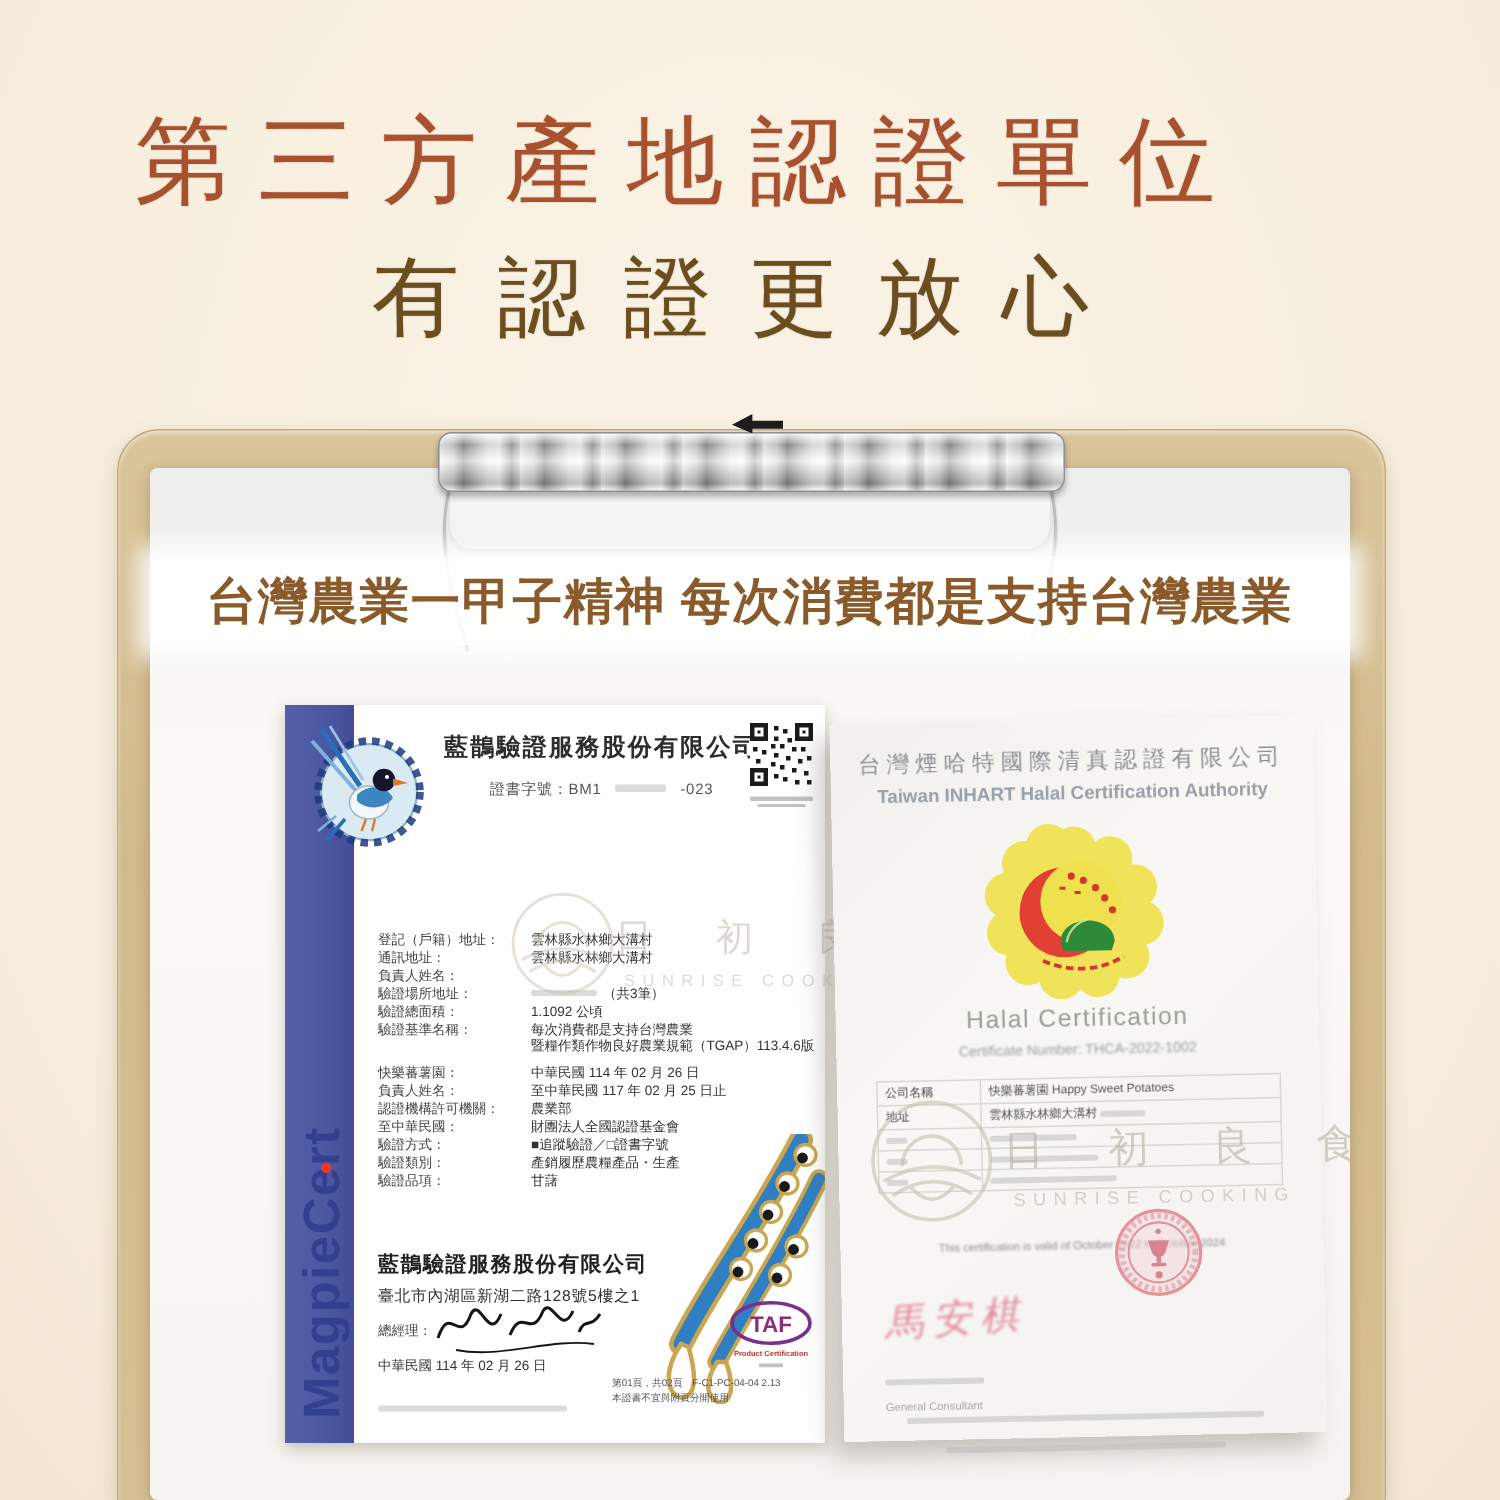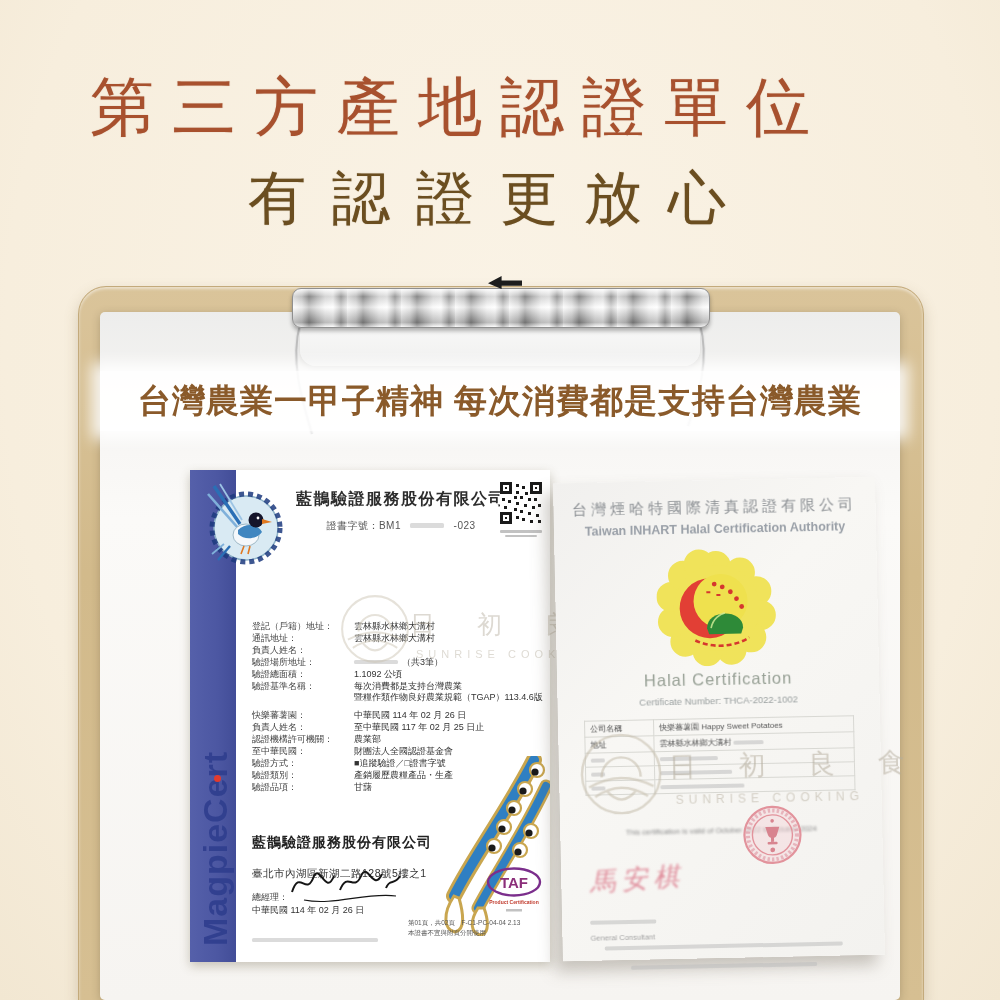--- a/index.html
+++ b/index.html
@@ -60,21 +60,21 @@
   .frow.gap{margin-top:6px;}
   .bar{display:inline-block;background:#bdbdbd;opacity:.55;border-radius:1.5px;height:4px;vertical-align:middle;}
   .wmL{position:absolute;left:148px;top:122px;width:215px;opacity:.45;pointer-events:none;}
   .wmR{position:absolute;left:18px;top:248px;width:290px;opacity:.55;pointer-events:none;}
   .wm-cn{position:absolute;left:72px;top:16px;font-family:"DejaVu Serif",serif;font-size:25px;
     letter-spacing:17px;color:#b4ac9c;white-space:nowrap;}
   .wm-en{position:absolute;left:78px;top:56px;font-size:11px;letter-spacing:5px;color:#b8b0a0;white-space:nowrap;}
   .wm-logo{position:absolute;left:0;top:0;width:74px;height:74px;}
   .certL-footer{position:absolute;left:62px;top:364px;width:230px;color:#222;}
   .issuer{font-size:14px;font-weight:bold;letter-spacing:1px;}
-  .addr{font-size:10.5px;margin-top:15px;letter-spacing:.5px;color:#333;}
+  .addr{font-size:10.5px;margin-top:5px;letter-spacing:.5px;color:#333;}
   .mgr{font-size:9px;margin-top:10px;color:#444;font-family:Liberation Mono, monospace;}
   .sig1{position:absolute;left:96px;top:392px;width:118px;height:44px;}
   .dateline{position:absolute;left:62px;top:434px;font-size:9px;color:#333;}
   .taf{position:absolute;left:296px;top:396px;width:56px;height:52px;text-align:center;}
   .noteL{position:absolute;left:62px;top:460px;width:130px;}
   .noteR{position:absolute;left:218px;top:448px;width:134px;text-align:left;font-size:6.5px;
     color:#555;line-height:1.5;filter:blur(.3px);}
   .feathers{position:absolute;left:246px;top:286px;width:114px;height:180px;}
   
   .certR{position:absolute;left:558px;top:480px;width:322px;height:478px;

